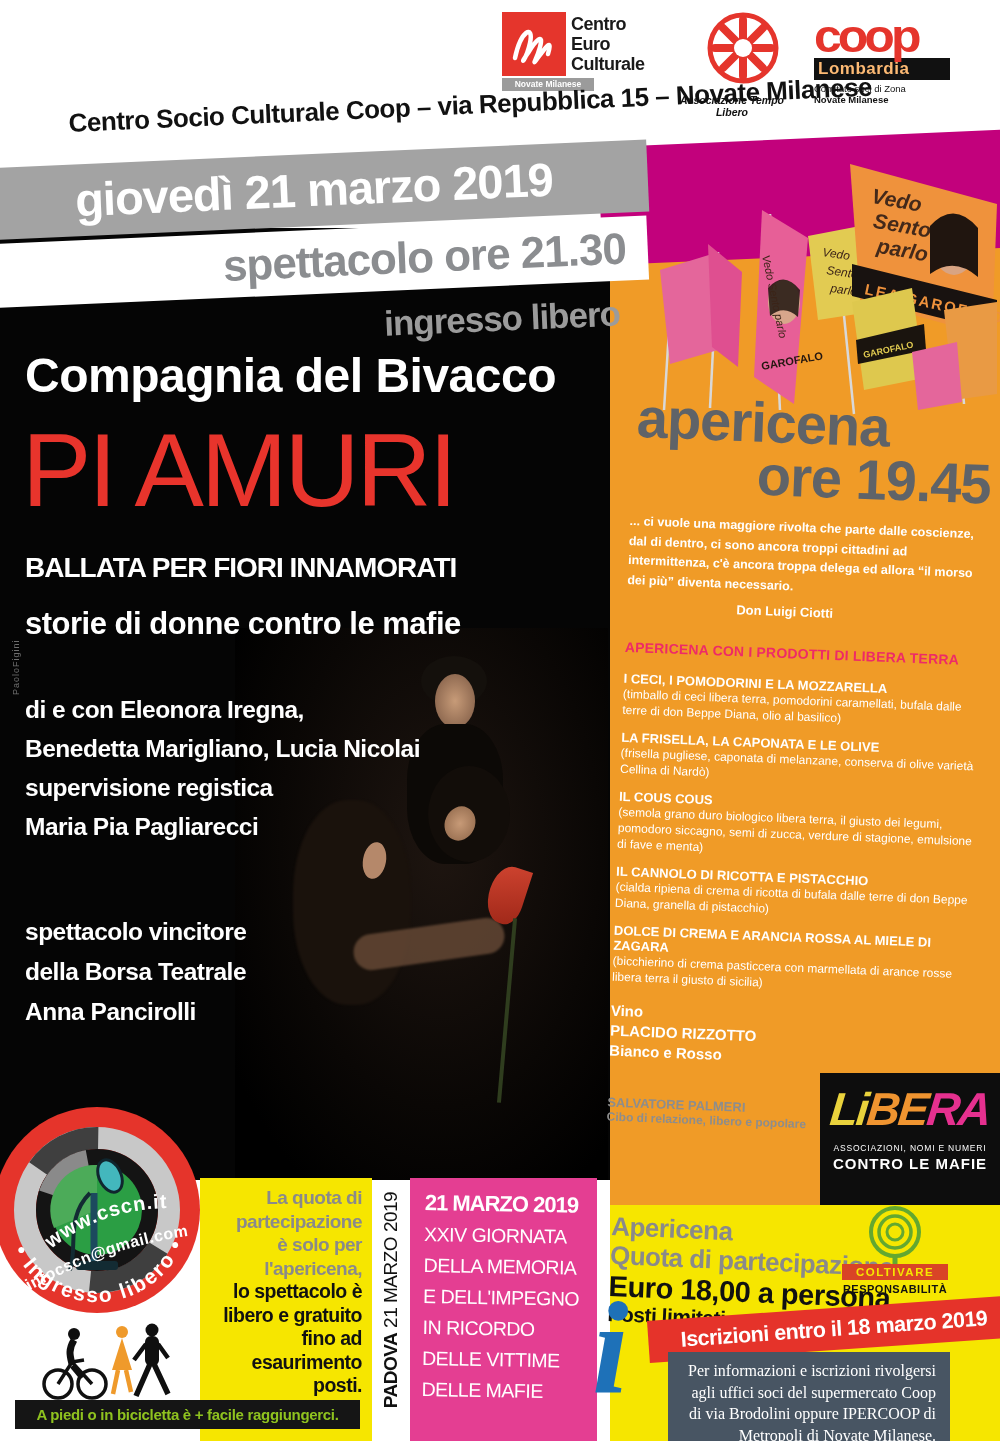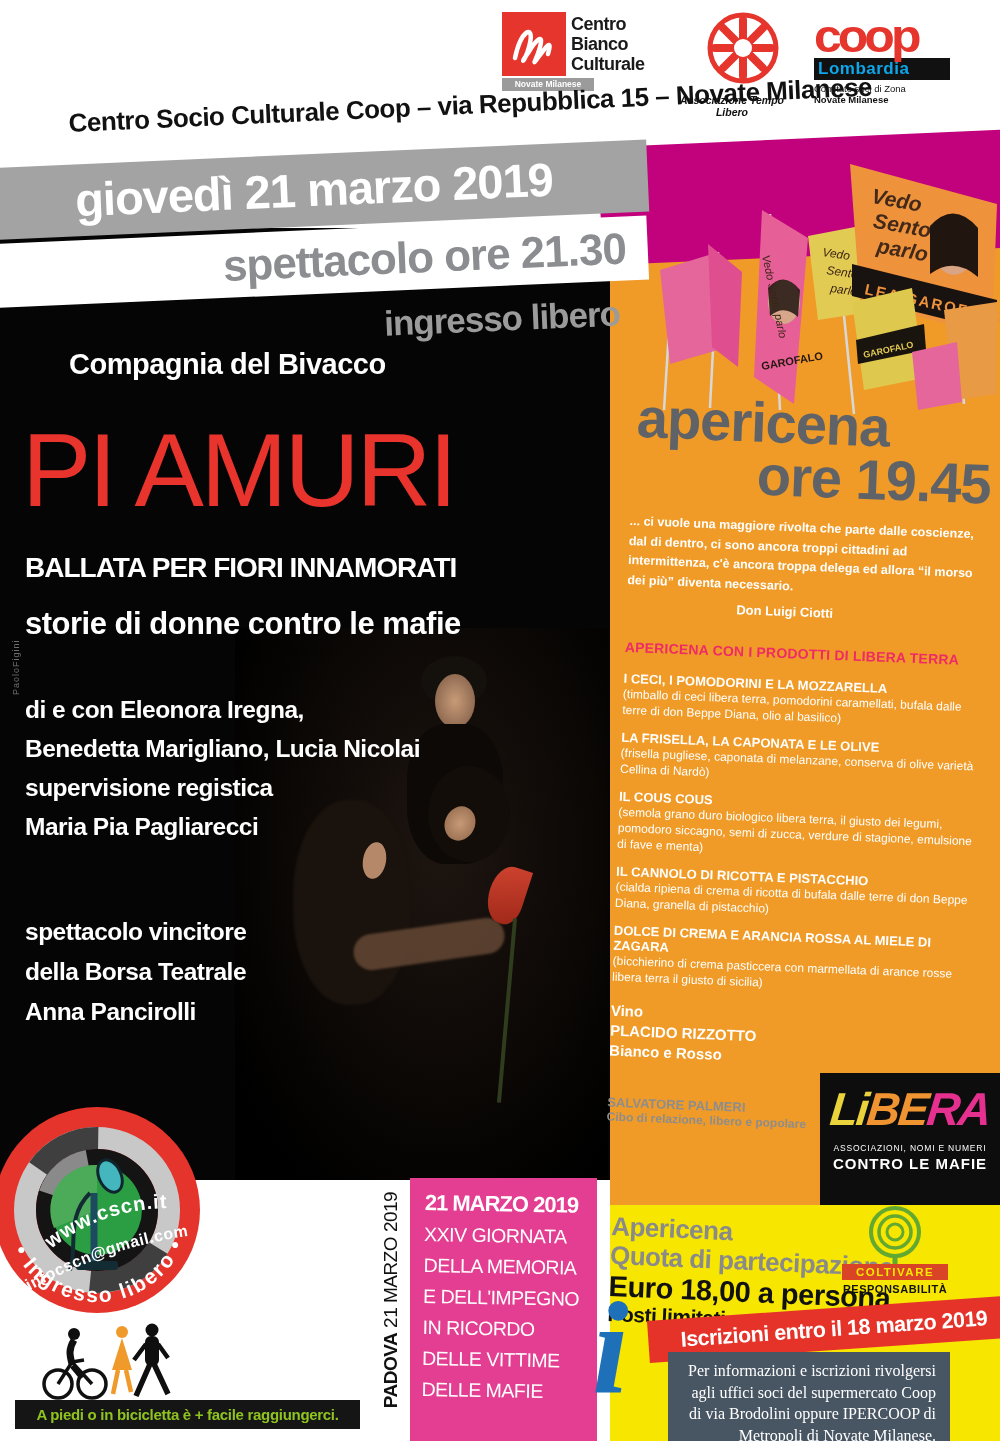--- a/index.html
+++ b/index.html
@@ -17,21 +17,21 @@
 <div class="poster">
 
   <div class="abs" style="left:502px;top:12px;width:150px;height:96px;">
     <div class="abs" style="left:0;top:0;width:64px;height:64px;background:#e5352c;">
       <svg width="64" height="64" viewBox="0 0 64 64">
         <path d="M13 46 C19 18 32 12 28 31 C24 49 16 55 26 41 C34 28 42 20 38 35 C34 50 28 56 38 43 C46 32 50 28 46 42" stroke="#fff" stroke-width="4.5" fill="none" stroke-linecap="round"></path>
       </svg>
     </div>
     <div class="abs cond" style="left:69px;top:2px;font-size:18px;font-weight:700;line-height:20px;color:#1a1a1a;">
       <div>Centro</div>
-      <div>Bianco</div>
+      <div>Euro</div>
       <div>Culturale</div>
     </div>
     <div class="abs" style="left:0;top:66px;width:92px;height:13px;background:#9b9b9b;color:#fff;font-size:8.5px;font-weight:700;text-align:center;line-height:13px;">Novate Milanese</div>
   </div>
 
   <div class="abs" style="left:672px;top:10px;width:120px;height:100px;text-align:center;">
     <svg width="76" height="76" viewBox="0 0 76 76" style="margin-left:22px;">
       <circle cx="38" cy="38" r="33" stroke="#e5352c" stroke-width="5" fill="none"></circle>
       <g stroke="#e5352c" stroke-width="8" stroke-linecap="round">
         <line x1="38" y1="38" x2="66" y2="38"></line>
@@ -43,21 +43,21 @@
         <line x1="38" y1="38" x2="38" y2="10"></line>
           <line x1="38" y1="38" x2="58" y2="18"></line>
       </g>
       <circle cx="38" cy="38" r="9" fill="#fff"></circle>
     </svg>
     <div style="font-size:10.5px;font-style:italic;font-weight:700;color:#111;margin-top:4px;">Associazione Tempo Libero</div>
   </div>
 
   <div class="abs" style="left:814px;top:14px;width:132px;height:100px;">
     <div style="font-size:50px;font-weight:700;color:#e5352c;letter-spacing:-4px;line-height:44px;transform:scaleY(0.92);">coop</div>
-    <div style="width:128px;background:#111;color:#0ea5e9;font-size:17px;font-weight:700;padding:1px 4px;letter-spacing:0.5px;">Lombardia</div>
+    <div style="width:128px;background:#111;color:#fdba74;font-size:17px;font-weight:700;padding:1px 4px;letter-spacing:0.5px;">Lombardia</div>
     <div style="font-size:9.5px;color:#111;margin-top:3px;line-height:11px;">
       <div>Comitato soci di Zona</div>
       <div class="b">Novate Milanese</div>
     </div>
   </div>
 
   <div class="abs cond" style="left:68px;top:108px;width:880px;font-size:26px;font-weight:700;color:#111;transform:rotate(-2.6deg);transform-origin:0 0;">Centro Socio Culturale Coop – via Repubblica 15 – Novate Milanese</div>
 
   <div class="abs" style="left:0;top:228px;width:610px;height:952px;background:#050505;"></div>
   <div class="abs" style="left:610px;top:238px;width:390px;height:970px;background:#f09b27;"></div>
@@ -113,21 +113,21 @@
     <div class="abs" style="left:172px;top:96px;width:96px;height:140px;background:#0c0906;border-radius:40%;"></div>
     <div class="abs" style="left:58px;top:172px;width:118px;height:205px;background:#1a120c;border-radius:46%;filter:blur(1px);"></div>
     <div class="abs" style="left:128px;top:214px;width:23px;height:37px;background:#b5886a;border-radius:50%;transform:rotate(10deg);"></div>
     <div class="abs" style="left:193px;top:138px;width:82px;height:96px;background:#120d09;border-radius:50%;"></div>
     <div class="abs" style="left:210px;top:178px;width:30px;height:35px;background:radial-gradient(#c79a77,#8d6548);border-radius:50%;transform:rotate(25deg);"></div>
     <div class="abs" style="left:118px;top:298px;width:152px;height:36px;background:#6e4f3a;border-radius:20px;transform:rotate(-8deg);opacity:0.75;filter:blur(1px);"></div>
     <div class="abs" style="left:254px;top:238px;width:36px;height:58px;background:linear-gradient(160deg,#d04430,#9e2718);border-radius:70% 0 55% 75%;transform:rotate(18deg);"></div>
     <div class="abs" style="left:270px;top:290px;width:4px;height:185px;background:#2f3d1e;transform:rotate(5deg);"></div>
   </div>
 
-  <div class="abs cond" style="left:25px;top:348px;color:#fff;font-size:29px;font-weight:700;margin-left:44px;">Compagnia del Bivacco</div>
+  <div class="abs cond" style="left:25px;top:348px;color:#fff;font-size:48px;font-weight:700;">Compagnia del Bivacco</div>
   <div class="abs" style="left:22px;top:400px;color:#e8342c;font-size:104px;font-weight:400;letter-spacing:-3px;line-height:140px;">PI AMURI</div>
   <div class="abs" style="left:25px;top:552px;color:#fff;font-size:28px;font-weight:700;letter-spacing:-1px;">BALLATA PER FIORI INNAMORATI</div>
   <div class="abs cond" style="left:25px;top:606px;color:#fff;font-size:31px;font-weight:700;">storie di donne contro le mafie</div>
   <div class="abs pre cond" style="left:25px;top:912px;color:#fff;font-size:24.5px;font-weight:700;line-height:40px;">spettacolo vincitore
 della Borsa Teatrale
 Anna Pancirolli</div>
   <div class="abs pre cond" style="left:25px;top:690px;color:#fff;font-size:24.5px;font-weight:700;line-height:39px;">di e con Eleonora Iregna,
 Benedetta Marigliano, Lucia Nicolai
 supervisione registica
 Maria Pia Pagliarecci</div>
@@ -174,20 +174,31 @@
   </div>
 
   <div class="abs" style="left:820px;top:1073px;width:180px;height:132px;background:#0d0d0d;text-align:center;box-sizing:border-box;padding-top:10px;">
     <div style="font-size:46px;font-weight:700;font-style:italic;line-height:52px;transform:skewX(-6deg);letter-spacing:-2px;">
       <span style="color:#e9d23c;">Li</span><span style="color:#ef9430;">BE</span><span style="color:#e5308f;">RA</span>
     </div>
     <div style="color:#fff;font-size:8.5px;letter-spacing:0.8px;margin-top:8px;">ASSOCIAZIONI, NOMI E NUMERI</div>
     <div style="color:#fff;font-size:15px;font-weight:700;letter-spacing:1px;margin-top:2px;">CONTRO LE MAFIE</div>
   </div>
 
+  <div class="abs" style="left:200px;top:1178px;width:172px;height:263px;background:#f6e600;box-sizing:border-box;padding:8px 10px 0 0;text-align:right;">
+    <div class="pre cond" style="color:#8a8a8a;font-size:19px;font-weight:700;line-height:23.5px;">La quota di
+partecipazione
+è solo per
+l'apericena,</div>
+    <div class="pre cond" style="color:#111;font-size:19.5px;font-weight:700;line-height:23.5px;">lo spettacolo è
+libero e gratuito
+fino ad
+esaurimento
+posti.</div>
+  </div>
 
   <div class="abs" style="left:276px;top:1281px;width:230px;height:38px;transform:rotate(-90deg);text-align:center;color:#111;font-size:19px;line-height:38px;letter-spacing:-0.5px;">
     <span class="b">PADOVA</span><span> 21 MARZO 2019</span>
   </div>
 
   <div class="abs" style="left:410px;top:1178px;width:187px;height:263px;background:#e43e92;box-sizing:border-box;padding:12px 0 0 15px;transform-origin:0 0;">
     <div style="transform:rotate(1deg);transform-origin:0 0;">
       <div class="cond" style="color:#fff;font-size:22px;font-weight:700;letter-spacing:-1px;">21 MARZO 2019</div>
       <div class="pre cond" style="color:#fff;font-size:19.5px;line-height:31px;margin-top:3px;letter-spacing:-0.5px;">XXIV GIORNATA
 DELLA MEMORIA

